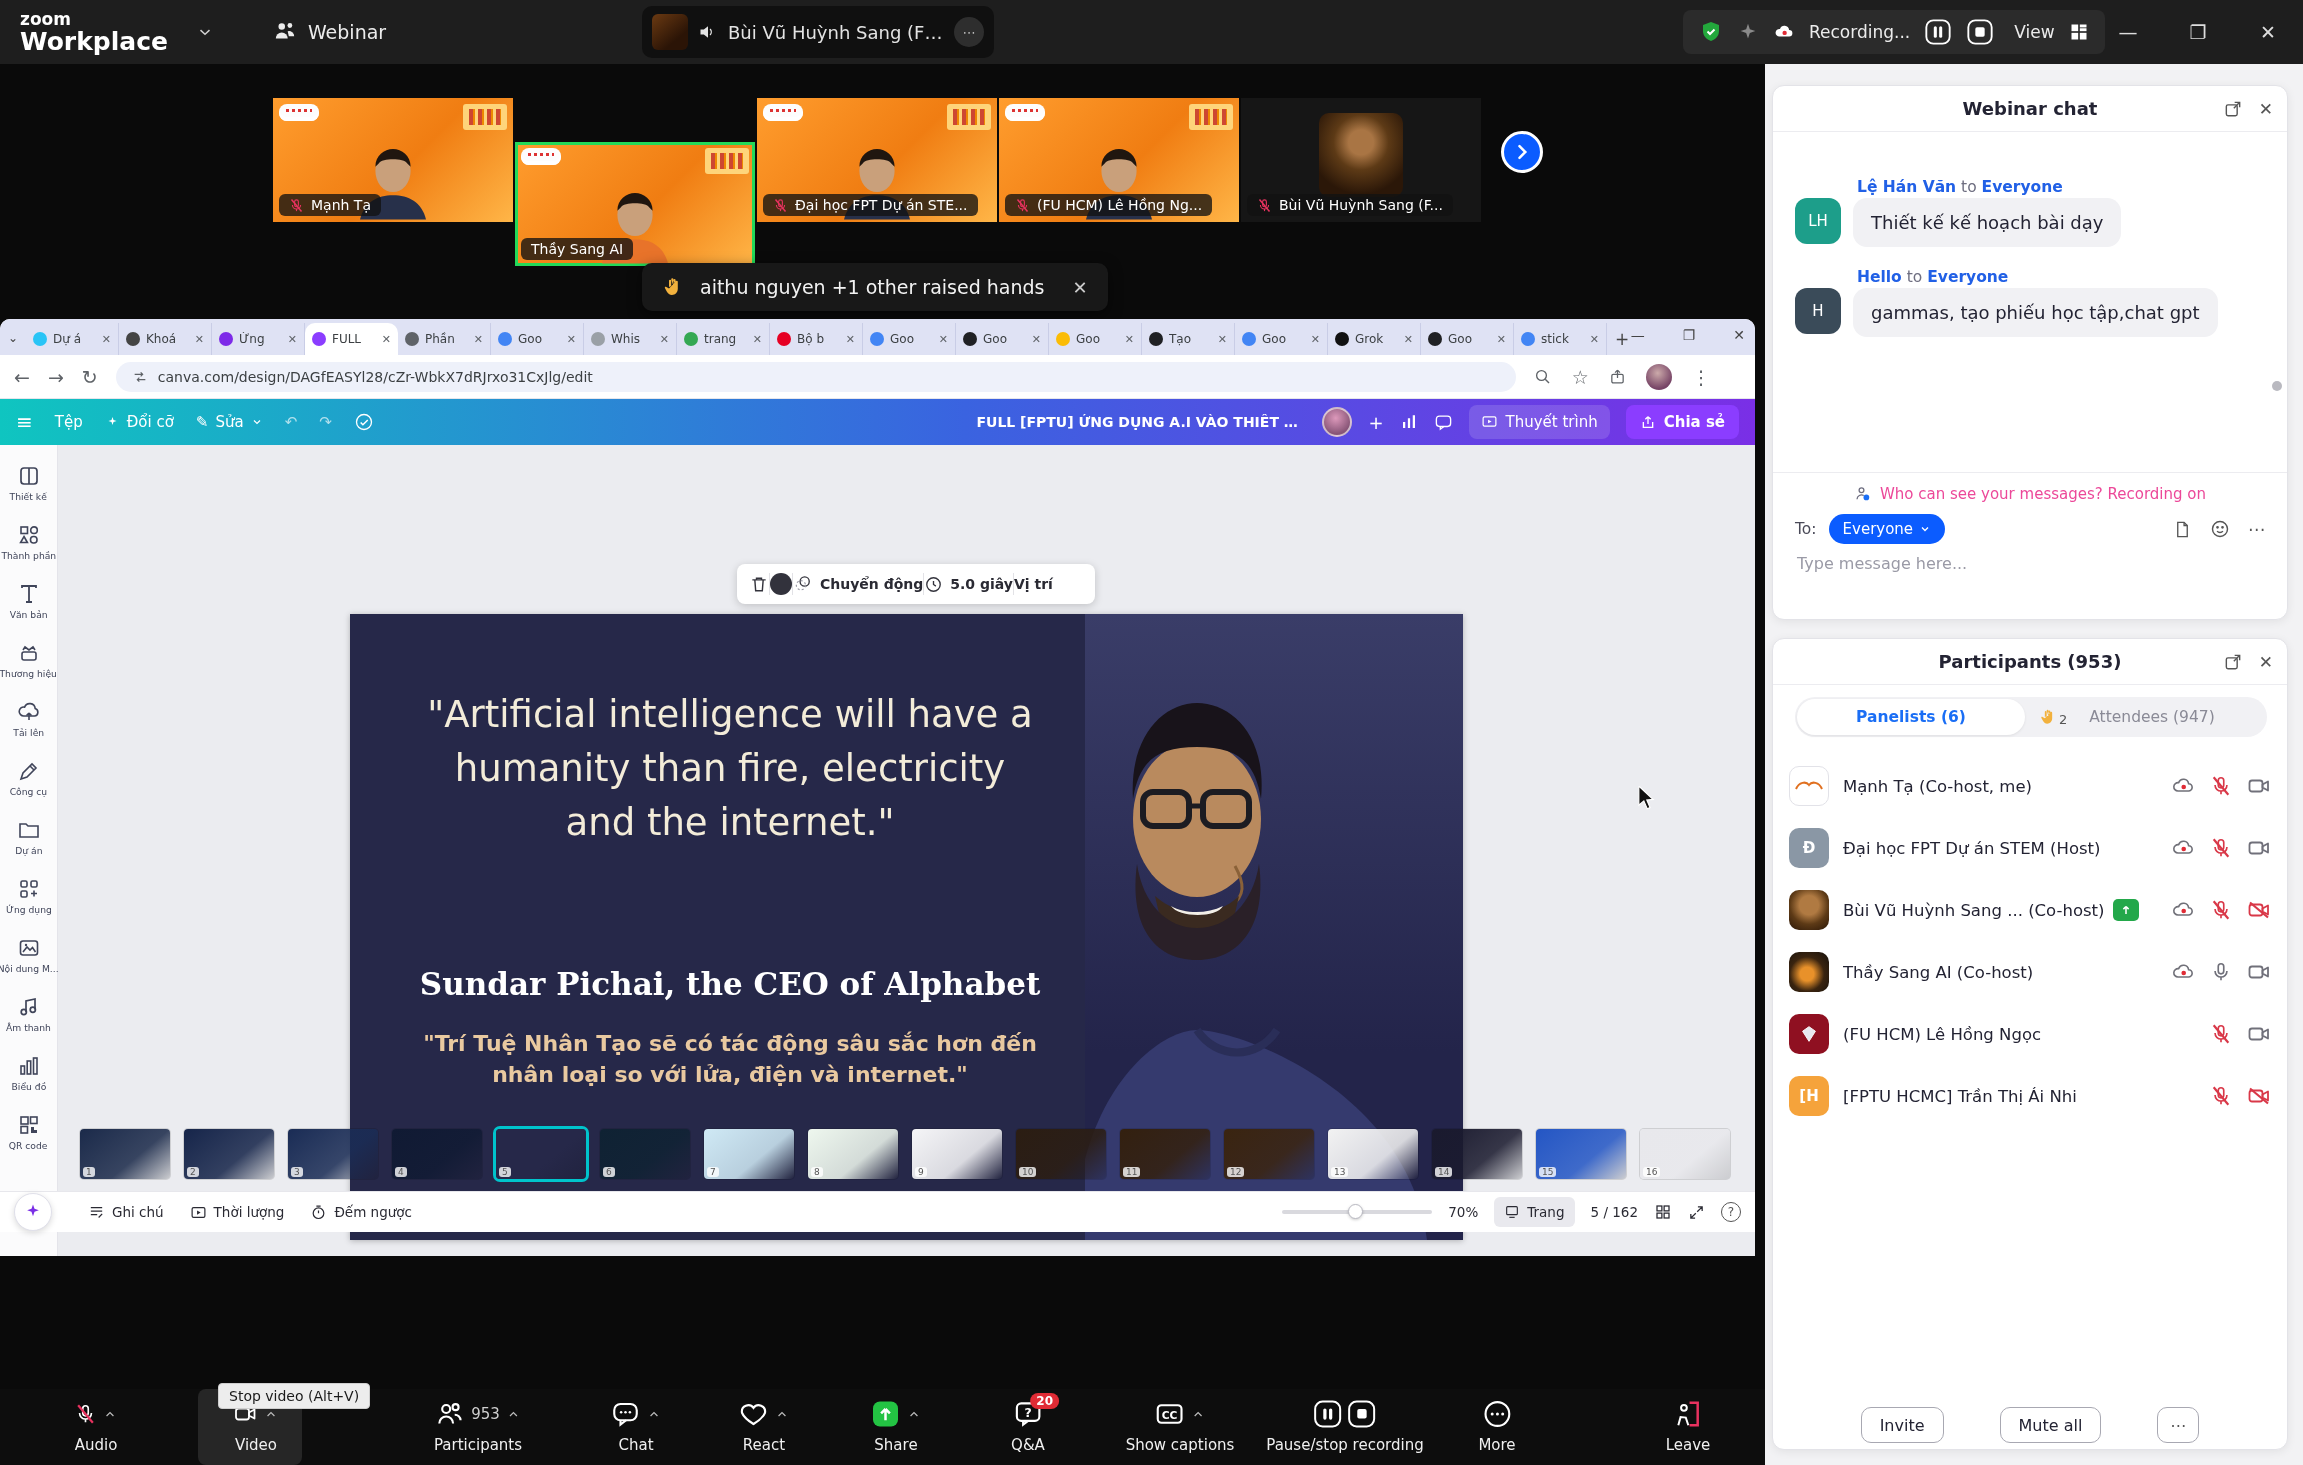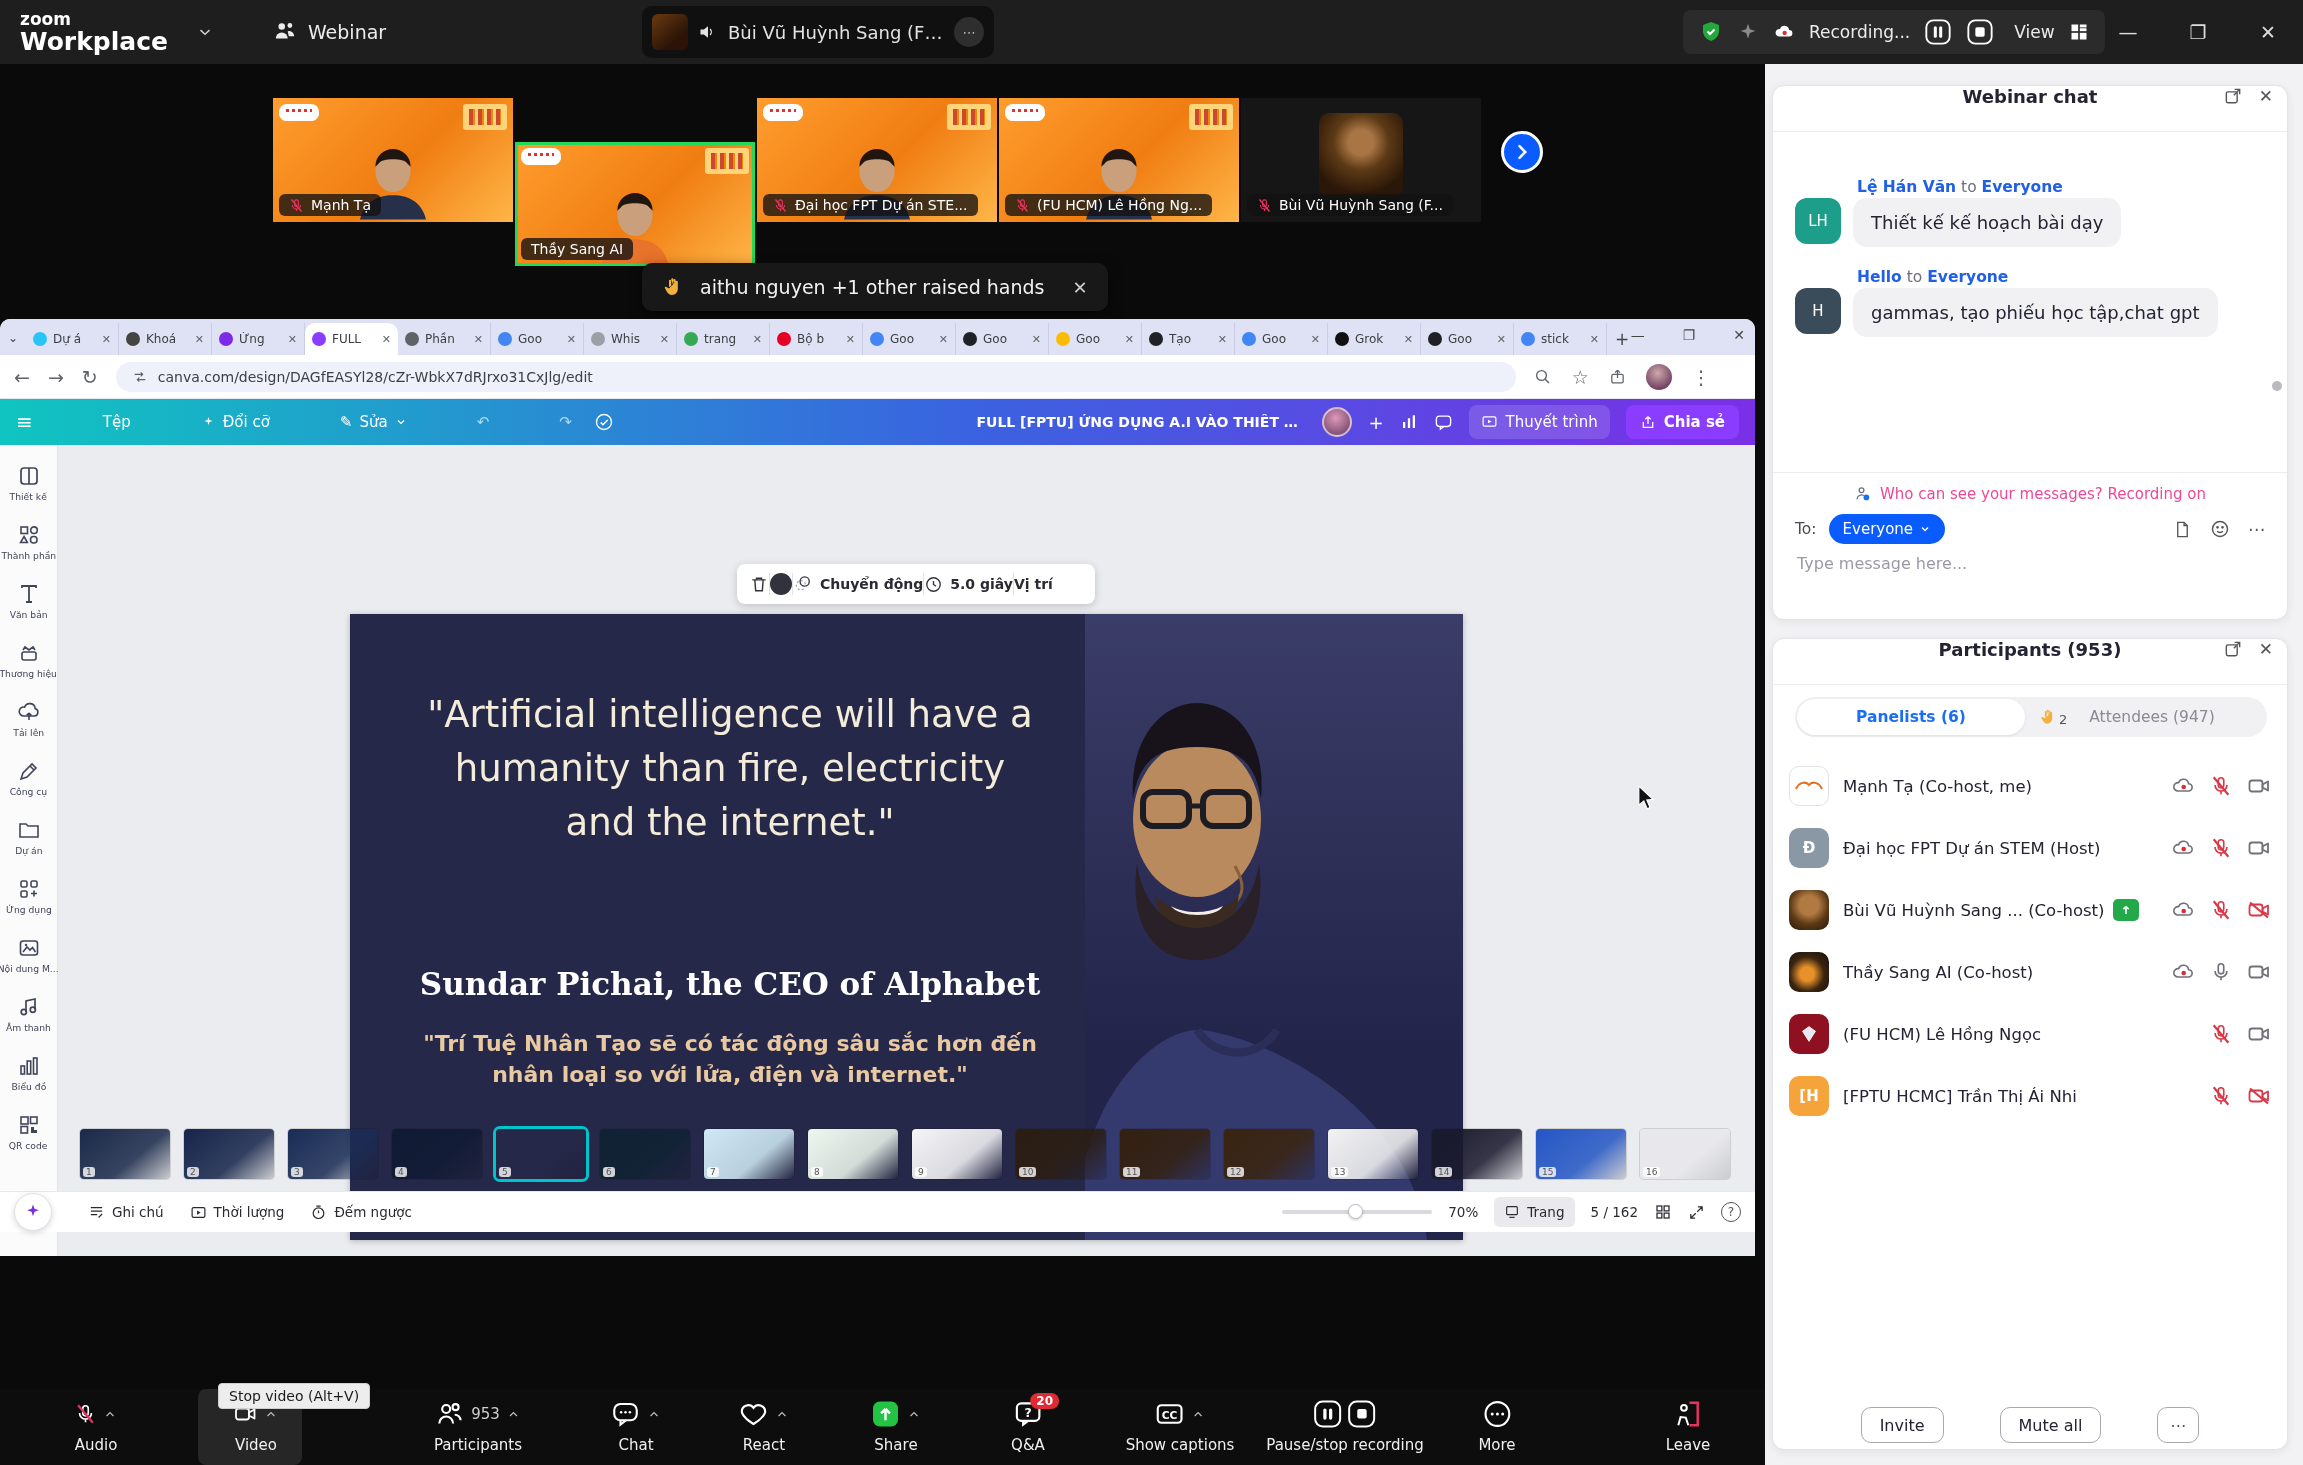--- a/index.html
+++ b/index.html
@@ -60,21 +60,21 @@
   .bwinctl{position:absolute;right:10px;top:8px;display:flex;gap:38px;color:#444;font-size:14px;}
   .addrbar{height:44px;background:#fff;display:flex;align-items:center;border-bottom:1px solid #e6e6ec;padding:0 14px;gap:18px;}
   .nav-ic{color:#5f6368;font-size:19px;}
   .url-pill{flex:1;height:30px;background:#eef1fa;border-radius:15px;display:flex;align-items:center;padding:0 16px;gap:10px;max-width:1400px;}
   .url-txt{font-size:14px;color:#3c4043;}
   .addr-right{display:flex;align-items:center;gap:20px;}
   .avatar-sm{width:26px;height:26px;border-radius:50%;background:radial-gradient(circle at 45% 35%,#caa,#746 70%);}
 
   
   .ctoolbar{height:46px;background:linear-gradient(90deg,#0fc5c0,#3a63e0 55%,#7a2fe6);display:flex;align-items:center;padding:0 16px;gap:22px;color:#fff;}
-  .ct-item{display:flex;align-items:center;gap:7px;font-size:15px;color:#fff;margin-left:48px;}
+  .ct-item{display:flex;align-items:center;gap:7px;font-size:15px;color:#fff;}
   .ct-dim{opacity:.65;}
   .ct-right{margin-left:auto;display:flex;align-items:center;gap:16px;}
   .ct-title{font-size:14px;font-weight:700;max-width:330px;white-space:nowrap;overflow:hidden;text-overflow:ellipsis;}
   .ct-avatar{width:30px;height:30px;border-radius:50%;background:radial-gradient(circle at 45% 35%,#d9b,#857 70%);border:2px solid rgba(255,255,255,.6);}
   .present-btn{height:34px;border-radius:8px;background:rgba(255,255,255,.14);display:flex;align-items:center;gap:8px;padding:0 12px;font-size:15px;}
   .share-btn{height:34px;border-radius:8px;background:#8b3dff;display:flex;align-items:center;gap:8px;padding:0 14px;font-size:15px;font-weight:600;}
 
   
   .cbody{position:relative;height:811px;background:#ebecf0;}
   .csidebar{position:absolute;left:0;top:0;width:58px;height:100%;background:#fbfbfc;border-right:1px solid #e4e4ea;padding-top:8px;}
@@ -114,21 +114,21 @@
   .zt-label{font-size:15px;color:#f0f0f0;margin-top:2px;white-space:nowrap;}
   .zt-count{font-size:15px;color:#cfcfcf;}
   .zt-caret{color:#bbb;}
   .zt-badge{position:absolute;top:-6px;right:-16px;background:#e02b35;color:#fff;border-radius:10px;font-size:12px;font-weight:700;padding:1px 6px;}
   .video-hl{position:absolute;left:198px;top:0;width:104px;height:76px;background:#262626;border-radius:8px;}
   .tooltip{position:absolute;left:218px;top:1319px;background:#ededed;color:#1a1a1a;font-size:14px;border-radius:4px;padding:4px 10px;border:1px solid #cfcfcf;white-space:nowrap;}
 
   
   .rightcol{left:1765px;top:64px;width:538px;height:1401px;background:#f2f2f4;}
   .card{position:absolute;left:7px;width:516px;background:#fff;border:1px solid #e3e3e8;border-radius:12px;box-shadow:0 2px 10px rgba(0,0,0,.07);}
-  .card-hd{height:46px;display:flex;align-items:flex-start;justify-content:center;position:relative;border-bottom:1px solid #ececf0;}
+  .card-hd{height:46px;display:flex;align-items:center;justify-content:center;position:relative;border-bottom:1px solid #ececf0;}
   .card-hd .ttl{font-size:18px;font-weight:700;color:#232333;}
   .card-hd .hd-ics{position:absolute;right:14px;display:flex;gap:16px;color:#555;align-items:center;}
   .sender-row{position:absolute;left:84px;font-size:15.5px;color:#6e6e80;}
   .sender-row b{color:#2160e6;font-weight:600;}
   .msg-av{position:absolute;left:22px;width:46px;height:46px;border-radius:12px;color:#fff;font-size:15px;display:flex;align-items:center;justify-content:center;}
   .bubble{position:absolute;left:80px;background:#f1f1f4;border-radius:14px;padding:11px 18px;font-size:18px;color:#232333;max-width:380px;line-height:27px;}
   .scroll-dot{position:absolute;right:5px;top:295px;width:10px;height:10px;border-radius:50%;background:#b9b9c0;}
   .who-row{position:absolute;left:0;top:386px;width:100%;display:flex;align-items:center;justify-content:center;gap:8px;font-size:15px;color:#ec4899;border-top:1px solid #ececf0;padding-top:12px;}
   .to-row{position:absolute;left:22px;top:428px;right:22px;display:flex;align-items:center;gap:12px;}
   .to-lbl{font-size:15.5px;color:#4a4a58;}

